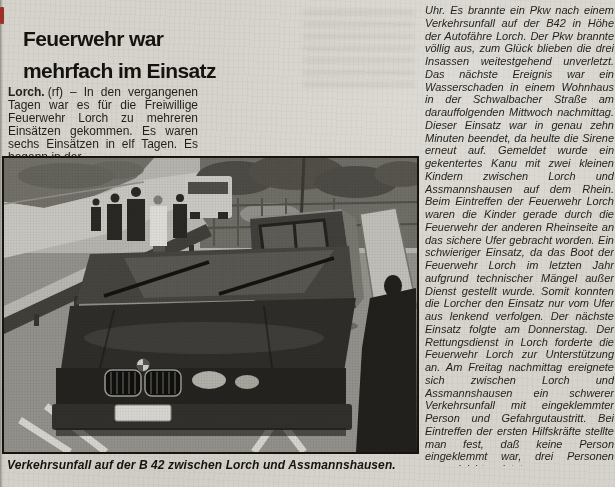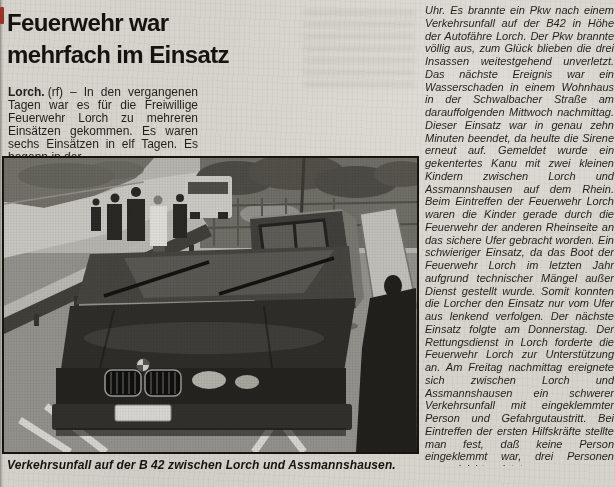--- a/index.html
+++ b/index.html
@@ -18,22 +18,22 @@
       repeating-linear-gradient(2deg, rgba(95,90,80,.04) 0 1px, transparent 1px 7px);
   }
   .scan-edge{position:absolute;left:0;top:0;width:3px;height:487px;
     background:linear-gradient(90deg, rgba(90,86,78,.55), rgba(90,86,78,0));}
   .red-mark{position:absolute;left:0;top:7px;width:4px;height:17px;
     border-radius:1px;}
   .ghost-bleed{position:absolute;left:303px;top:10px;width:112px;height:80px;
     background:repeating-linear-gradient(rgba(100,98,92,.22) 0 5px, rgba(0,0,0,0) 5px 12px);
     filter:blur(2px);opacity:.5;border-radius:2px;}
   .headline{
-    position:absolute;left:7px;top:7px;width:330px;margin:0;
-    font-size:24px;line-height:32px;font-weight:bold;letter-spacing:-0.6px;
+    position:absolute;left:7px;top:7px;width:330px;margin:16px;
+    font-size:21px;line-height:32px;font-weight:bold;letter-spacing:-0.6px;
     color:#14130f;white-space:pre-line;
   }
   .bodycol{
     position:absolute;margin:0;
     font-size:12px;line-height:13px;text-align:justify;
     color:#201f1b;
   }
   .col1{left:8px;top:86px;width:190px;}
   .col2{left:207px;top:86px;width:205px;}
   .col3{left:425px;top:4px;width:189px;height:462px;line-height:12.75px;font-size:11px;

